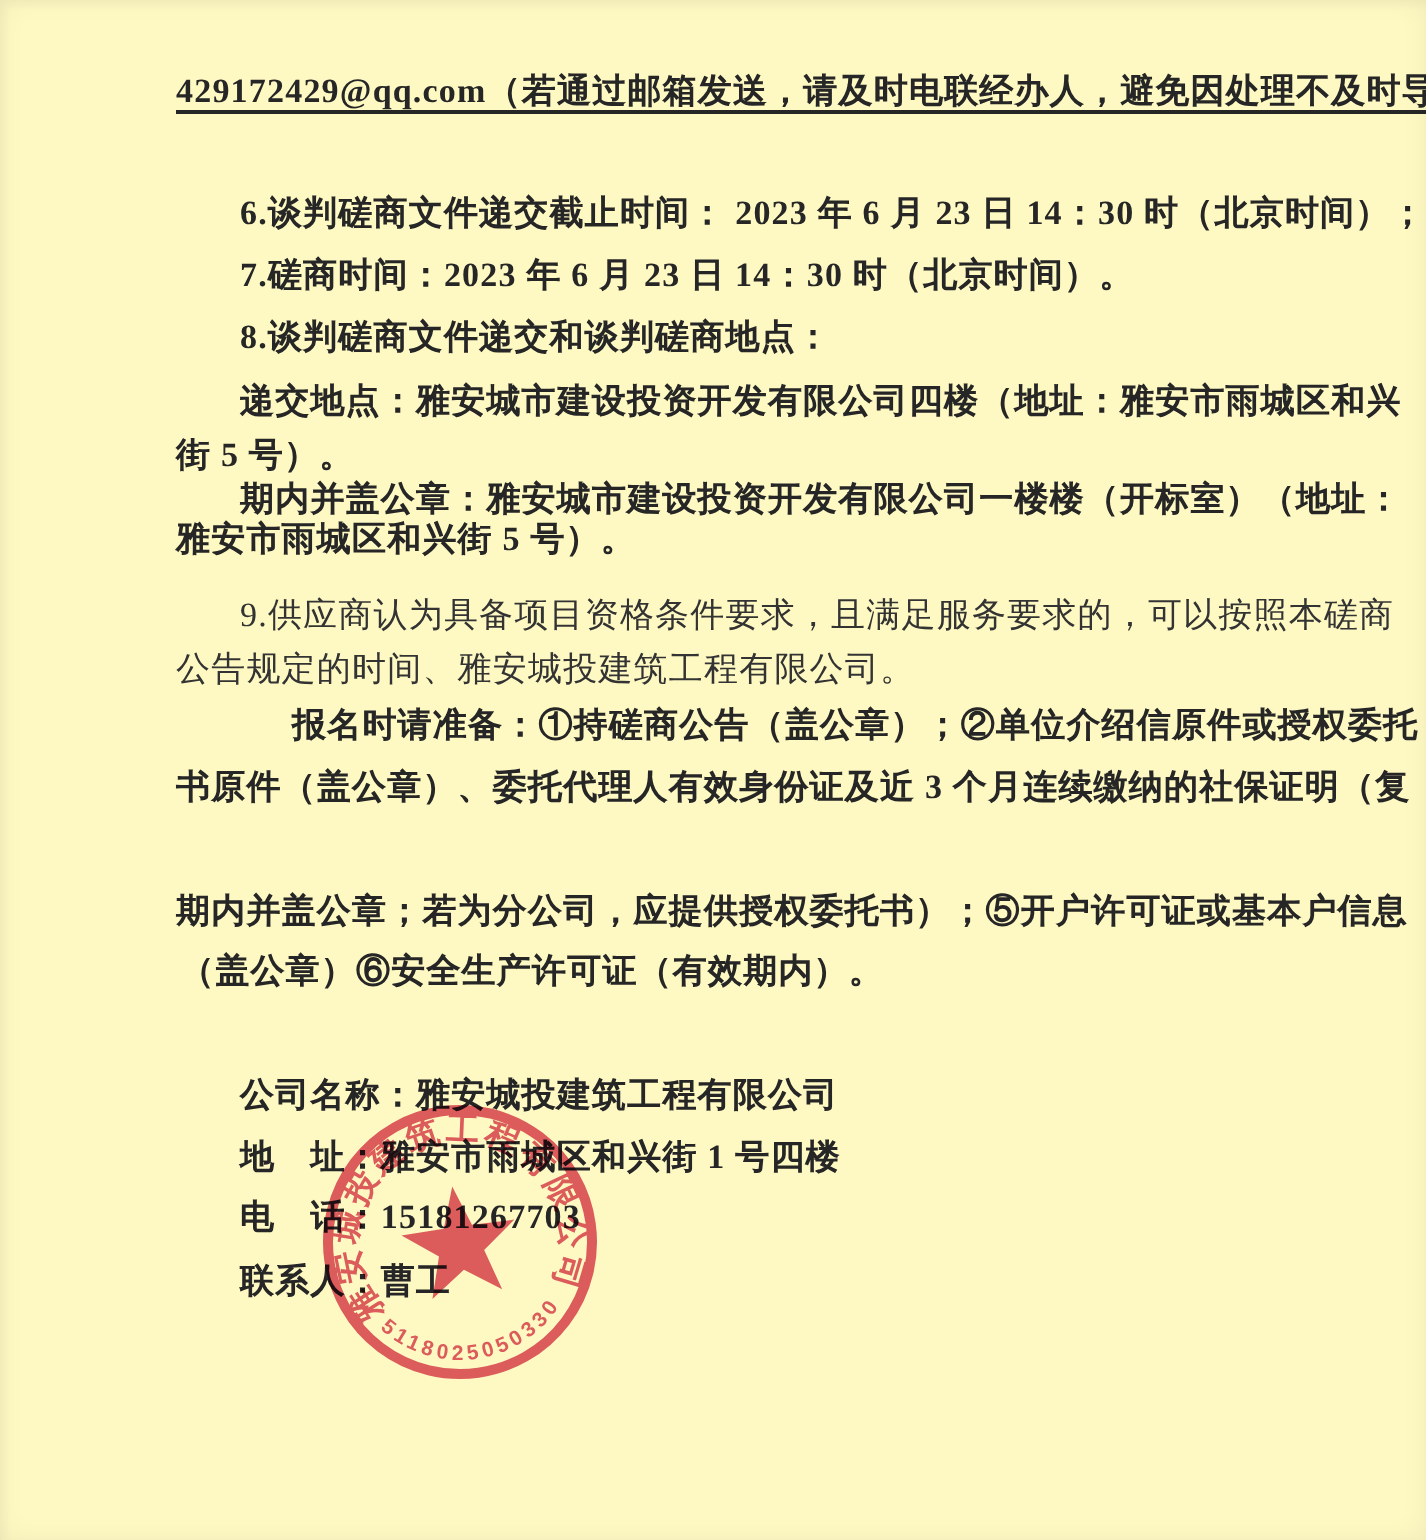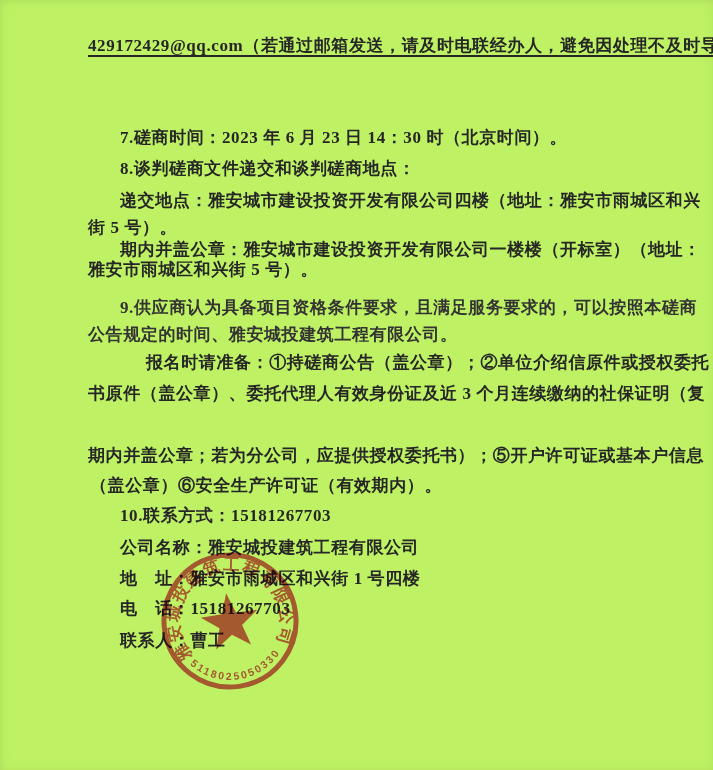--- a/index.html
+++ b/index.html
@@ -5,33 +5,33 @@
   html,body{margin:0;padding:0;}
   body{
     width:713px;height:770px;
     background:#f4f4f2;
     font-family:"Liberation Serif", serif;
     overflow:hidden;
   }
   .page{
     position:relative;
     width:713px;height:770px;
-    background:#bef264;
+    background:#fef9c3;
     box-shadow:inset 0 0 14px rgba(0,0,0,0.05), inset 2px 2px 5px rgba(0,0,0,0.04);
   }
   .line{
     position:absolute;
     font-size:17px;
     line-height:21px;
     white-space:nowrap;
     letter-spacing:0.6px;
     color:#262626;
   }
   .b{font-weight:700;}
-  .r{font-weight:700;color:#333;}
+  .r{font-weight:400;color:#333;}
   .u{
     text-decoration:underline;
     text-decoration-thickness:1.6px;
     text-underline-offset:4px;
   }
   .seal{
     position:absolute;
     left:156px;top:547px;
     width:148px;height:148px;
     transform:rotate(-8deg);
@@ -52,37 +52,37 @@
     letter-spacing:2.2px;
   }
 </style>
 </head>
 <body>
 
 <div class="page">
 
   <div class="line b" style="top:35px;left:88px"><span class="u">429172429@qq.com（若通过邮箱发送，请及时电联经办人，避免因处理不及时导</span></div>
 
+  <div class="line b" style="top:96px;left:120px">6.谈判磋商文件递交截止时间： 2023 年 6 月 23 日 14：30 时（北京时间）；</div>
   <div class="line b" style="top:127px;left:120px">7.磋商时间：2023 年 6 月 23 日 14：30 时（北京时间）。</div>
   <div class="line b" style="top:158px;left:120px">8.谈判磋商文件递交和谈判磋商地点：</div>
 
   <div class="line b" style="top:190px;left:120px">递交地点：雅安城市建设投资开发有限公司四楼（地址：雅安市雨城区和兴</div>
   <div class="line b" style="top:217px;left:88px">街 5 号）。</div>
   <div class="line b" style="top:239px;left:120px">期内并盖公章：雅安城市建设投资开发有限公司一楼楼（开标室）（地址：</div>
   <div class="line b" style="top:259px;left:88px">雅安市雨城区和兴街 5 号）。</div>
 
   <div class="line r" style="top:297px;left:120px">9.供应商认为具备项目资格条件要求，且满足服务要求的，可以按照本磋商</div>
   <div class="line r" style="top:324px;left:88px">公告规定的时间、雅安城投建筑工程有限公司。</div>
 
   <div class="line b" style="top:352px;left:146px">报名时请准备：①持磋商公告（盖公章）；②单位介绍信原件或授权委托</div>
   <div class="line b" style="top:383px;left:88px">书原件（盖公章）、委托代理人有效身份证及近 3 个月连续缴纳的社保证明（复</div>
   <div class="line b" style="top:445px;left:88px">期内并盖公章；若为分公司，应提供授权委托书）；⑤开户许可证或基本户信息</div>
   <div class="line b" style="top:475px;left:90px">（盖公章）⑥安全生产许可证（有效期内）。</div>
 
-  <div class="line b" style="top:505px;left:120px">10.联系方式：15181267703</div>
   <div class="line b" style="top:537px;left:120px">公司名称：雅安城投建筑工程有限公司</div>
   <div class="line b" style="top:568px;left:120px">地　址：雅安市雨城区和兴街 1 号四楼</div>
   <div class="line b" style="top:598px;left:120px">电　话：15181267703</div>
   <div class="line b" style="top:630px;left:120px">联系人：曹工</div>
 
   <div class="seal" style="color: rgb(217, 80, 107);">
     <svg viewBox="0 0 148 148" xmlns="http://www.w3.org/2000/svg">
       <defs>
         <path id="arcTop" d="M 32.2 103.3 A 51 51 0 1 1 115.8 103.3" fill="none"></path>
         <path id="arcBottom" d="M 27.5 110.3 A 59 59 0 0 0 120.5 110.3" fill="none"></path>

